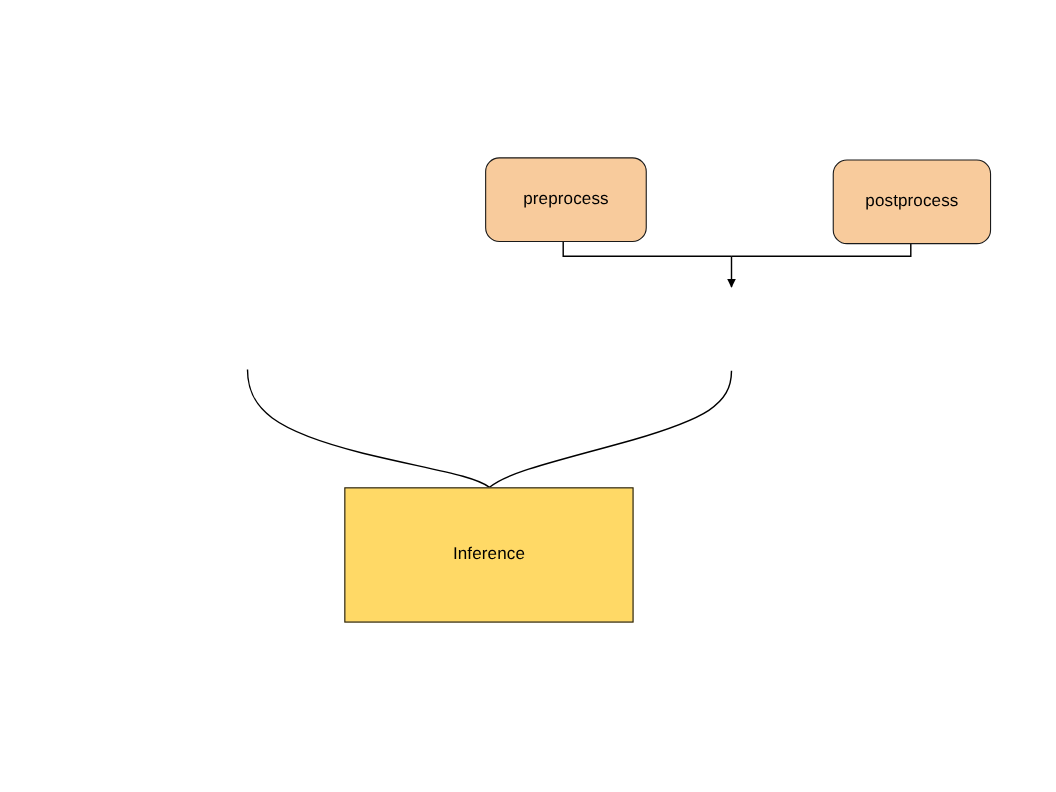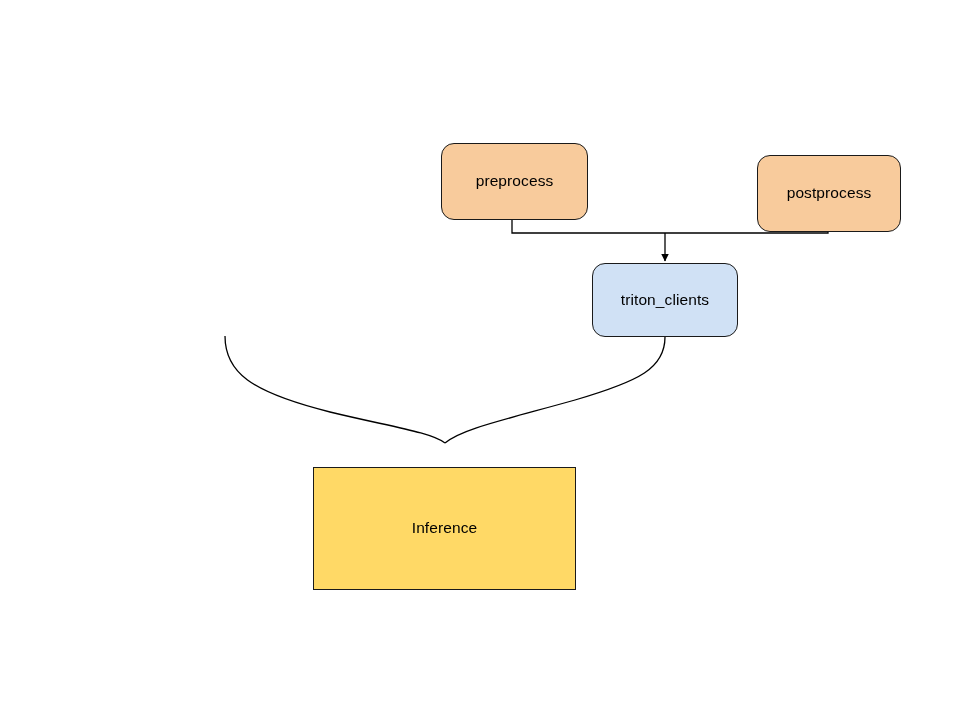--- a/index.html
+++ b/index.html
@@ -44,32 +44,31 @@
     user-select: none;
   }
   .node-label {
     display: block;
   }
   .rounded {
     border-radius: 13px;
   }
   .sharp {
     border-radius: 0;
-    margin-top: 24px;
   }
   #node-preprocess {
     left: 441px;
     top: 143px;
     width: 147px;
     height: 77px;
     background: #f8cb9c;
   }
   #node-postprocess {
     left: 757px;
-    top: 155px;
+    top: 145px;
     width: 144px;
     height: 77px;
     background: #f8cb9c;
   }
   #node-channel {
     left: 145px;
     top: 250px;
     width: 160px;
     height: 86px;
     background: #d0e1f5;
@@ -114,21 +113,18 @@
 
   <div id="node-preprocess" class="node rounded">
     <span class="node-label">preprocess</span>
   </div>
 
   <div id="node-postprocess" class="node rounded">
     <span class="node-label">postprocess</span>
   </div>
 
 
-  <div id="node-triton-clients" class="node rounded">
-    <span class="node-label">triton_clients</span>
-  </div>
 
   <div id="node-inference" class="node sharp">
     <span class="node-label">Inference</span>
   </div>
 
 </div>
 
 </body></html>

